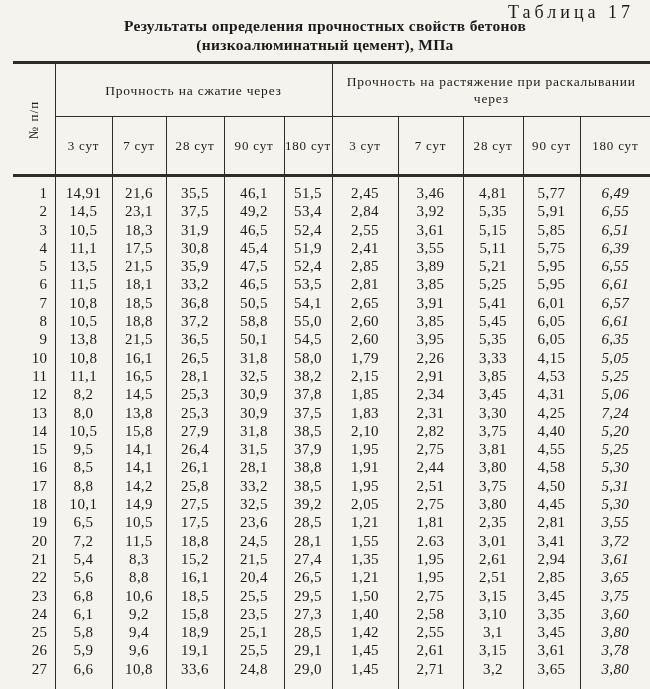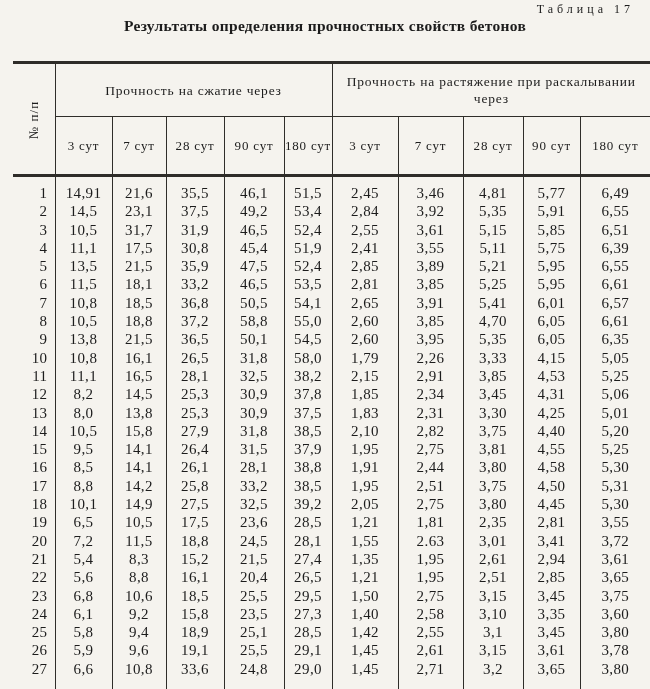--- a/index.html
+++ b/index.html
@@ -9,21 +9,21 @@
     width: 650px; height: 689px;
     background: #f5f3ee;
     color: #1c1c1c;
     font-family: "Liberation Serif", "DejaVu Serif", serif;
     position: relative;
     overflow: hidden;
   }
   .table-label {
     position: absolute;
     top: 2px; right: 16px;
-    font-size: 12px;
+    font-size: 18px;
     letter-spacing: 4px;
     white-space: nowrap;
   }
   .doc-title {
     position: absolute;
     top: 17px; left: 0;
     width: 650px;
     text-align: center;
     font-weight: bold;
     font-size: 15.5px;
@@ -82,35 +82,36 @@
   th.sub:last-child { border-right: none; }
   tbody td {
     border-right: 1.5px solid #2f2d29;
     font-size: 15px;
     line-height: 18.3px;
     height: 18.3px;
     text-align: center;
     letter-spacing: 0.4px;
     white-space: nowrap;
   }
-  tbody td:last-child { border-right: none; }
+  tbody td:last-child { border-right: none; font-style: italic; }
   tbody td.num {
     text-align: right;
     padding-right: 7px;
   }
   tbody tr:first-child td { padding-top: 7px; }
   tbody tr.spacer td { height: 16px; }
 </style>
 </head>
 <body>
 
 <div class="table-label">Таблица 17</div>
 
 <div class="doc-title">
   <div>Результаты определения прочностных свойств бетонов</div>
+  <div>(низкоалюминатный цемент), МПа</div>
 </div>
 
 <table class="data-table">
   <colgroup>
     <col class="c-num">
       <col class="c-l1">
       <col class="c-l2">
       <col class="c-l3">
       <col class="c-l4">
       <col class="c-l5">
@@ -164,21 +165,21 @@
         <td>53,4</td>
         <td>2,84</td>
         <td>3,92</td>
         <td>5,35</td>
         <td>5,91</td>
         <td>6,55</td>
       </tr>
       <tr>
         <td class="num">3</td>
         <td>10,5</td>
-        <td>31,7</td>
+        <td>18,3</td>
         <td>31,9</td>
         <td>46,5</td>
         <td>52,4</td>
         <td>2,55</td>
         <td>3,61</td>
         <td>5,15</td>
         <td>5,85</td>
         <td>6,51</td>
       </tr>
       <tr>
@@ -235,21 +236,21 @@
       </tr>
       <tr>
         <td class="num">8</td>
         <td>10,5</td>
         <td>18,8</td>
         <td>37,2</td>
         <td>58,8</td>
         <td>55,0</td>
         <td>2,60</td>
         <td>3,85</td>
-        <td>4,70</td>
+        <td>5,45</td>
         <td>6,05</td>
         <td>6,61</td>
       </tr>
       <tr>
         <td class="num">9</td>
         <td>13,8</td>
         <td>21,5</td>
         <td>36,5</td>
         <td>50,1</td>
         <td>54,5</td>
@@ -302,21 +303,21 @@
         <td class="num">13</td>
         <td>8,0</td>
         <td>13,8</td>
         <td>25,3</td>
         <td>30,9</td>
         <td>37,5</td>
         <td>1,83</td>
         <td>2,31</td>
         <td>3,30</td>
         <td>4,25</td>
-        <td>5,01</td>
+        <td>7,24</td>
       </tr>
       <tr>
         <td class="num">14</td>
         <td>10,5</td>
         <td>15,8</td>
         <td>27,9</td>
         <td>31,8</td>
         <td>38,5</td>
         <td>2,10</td>
         <td>2,82</td>

